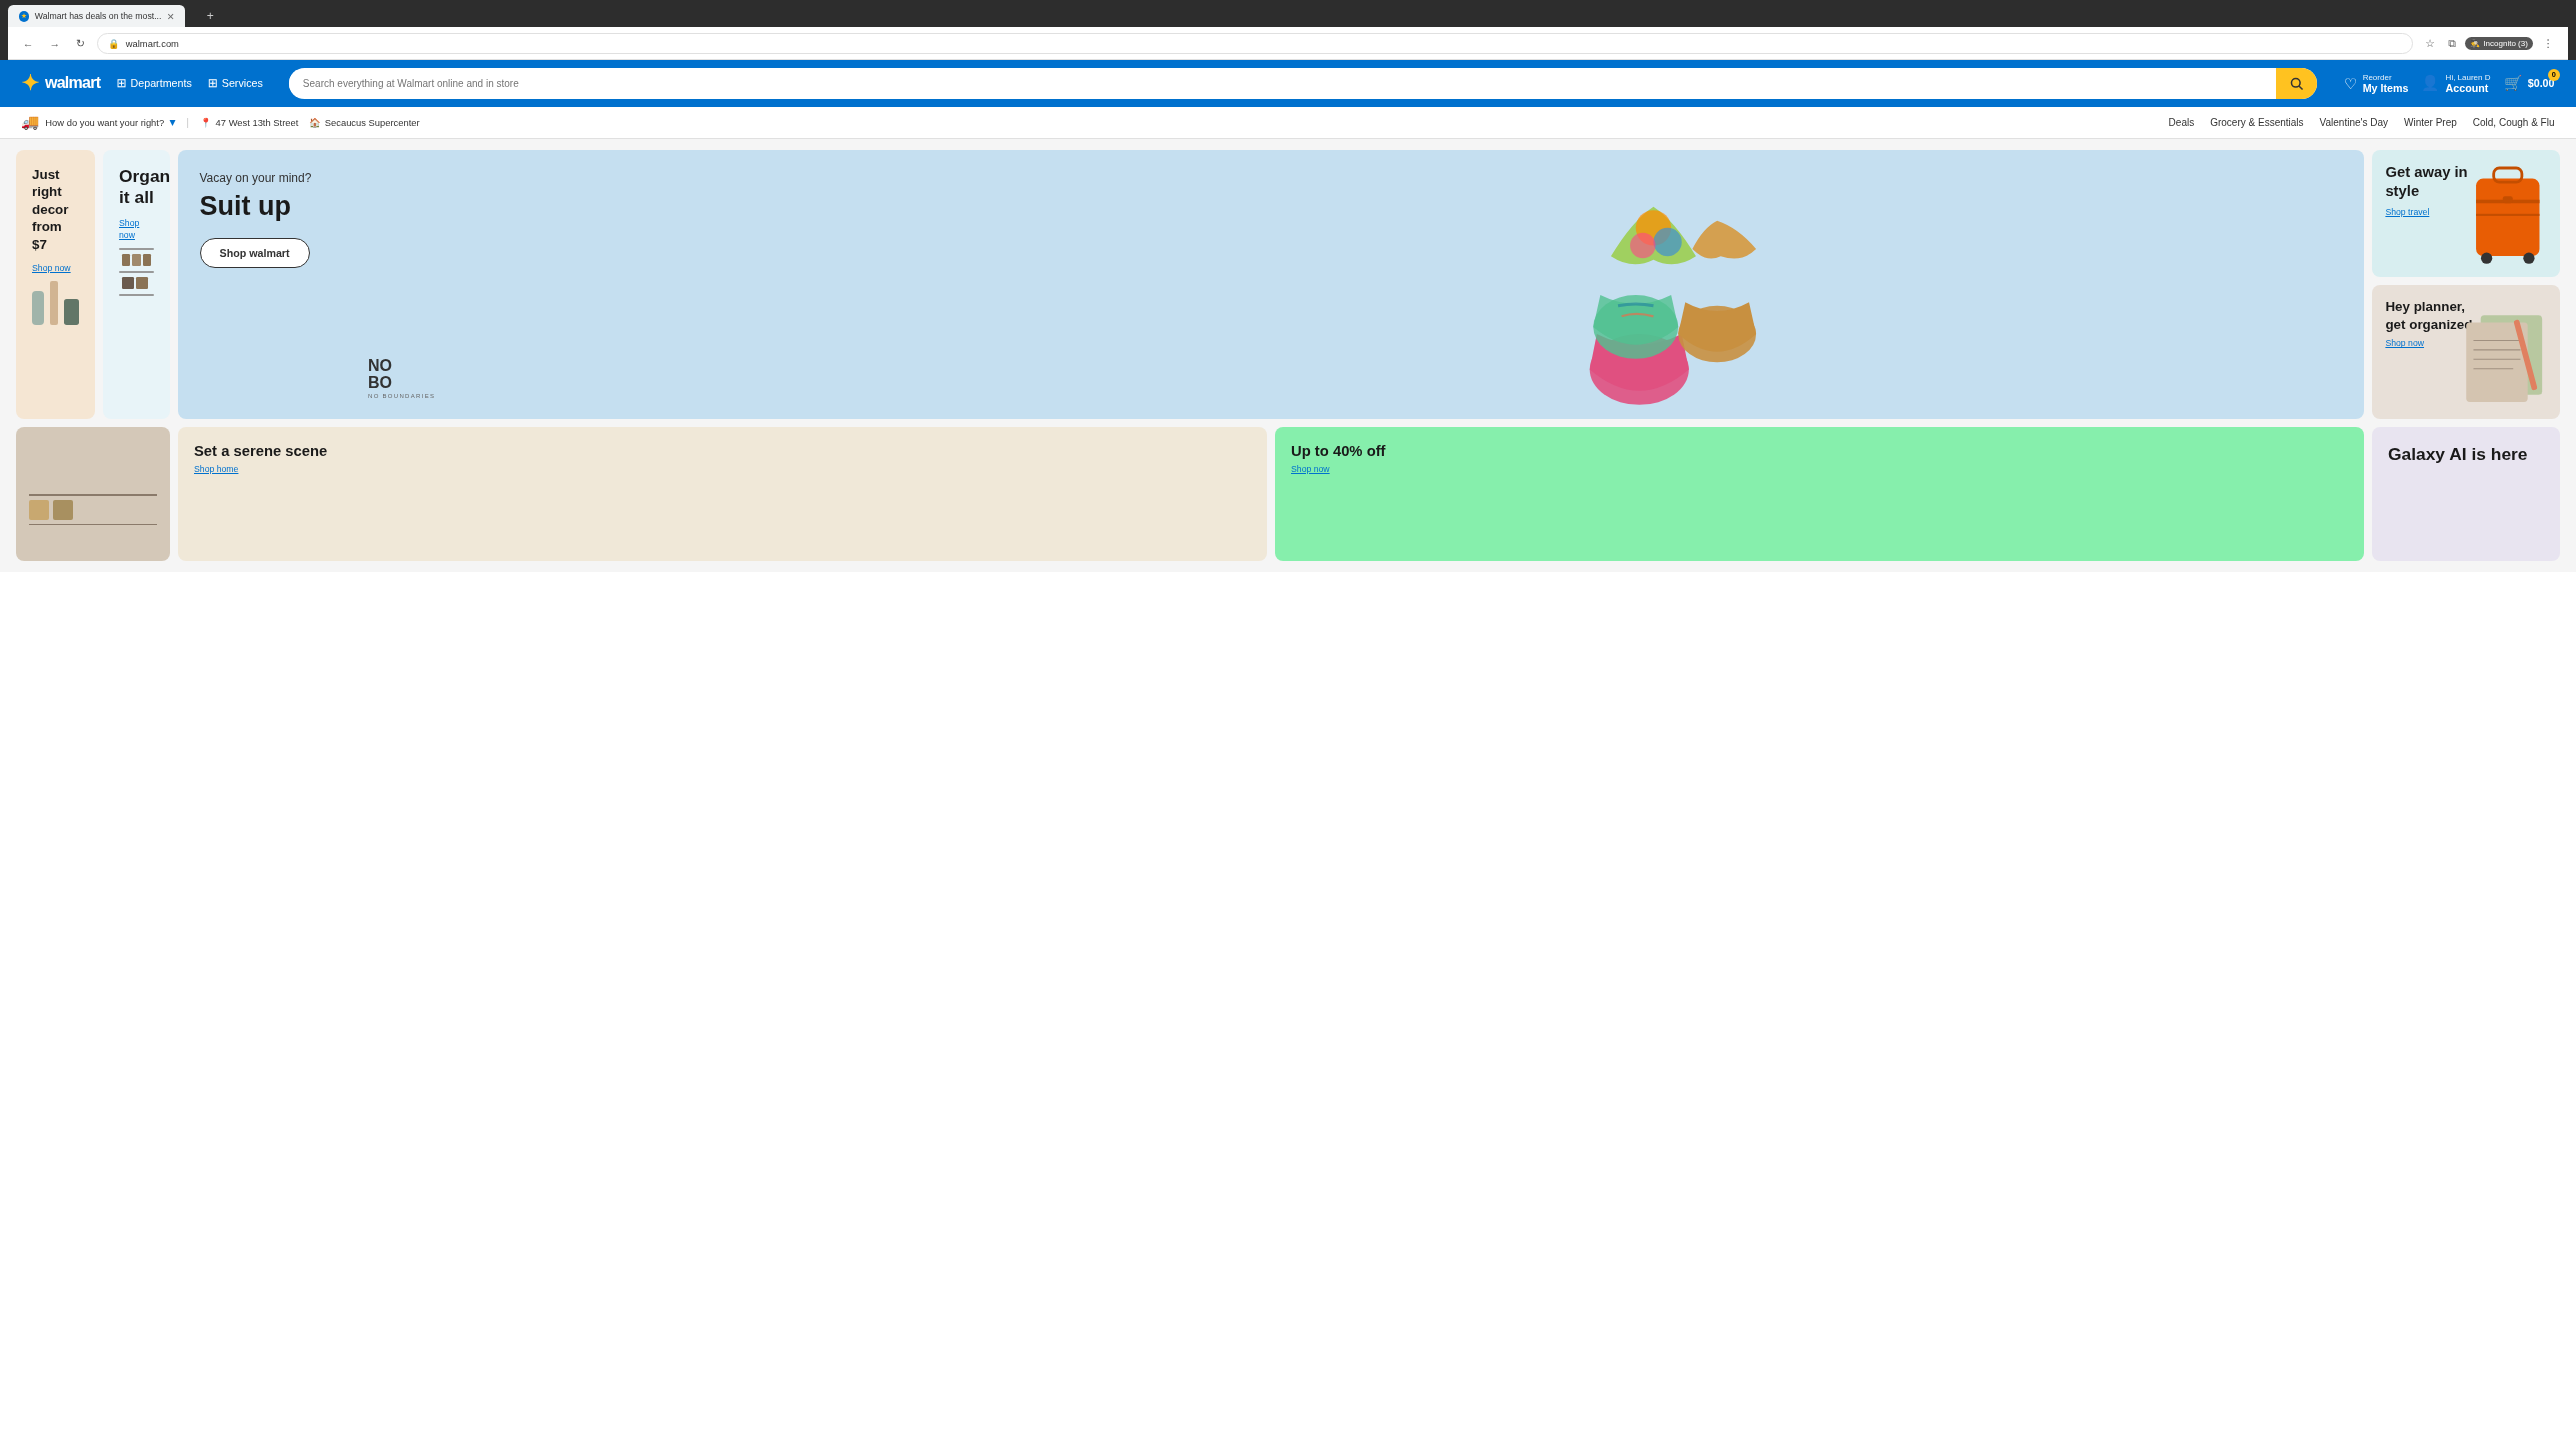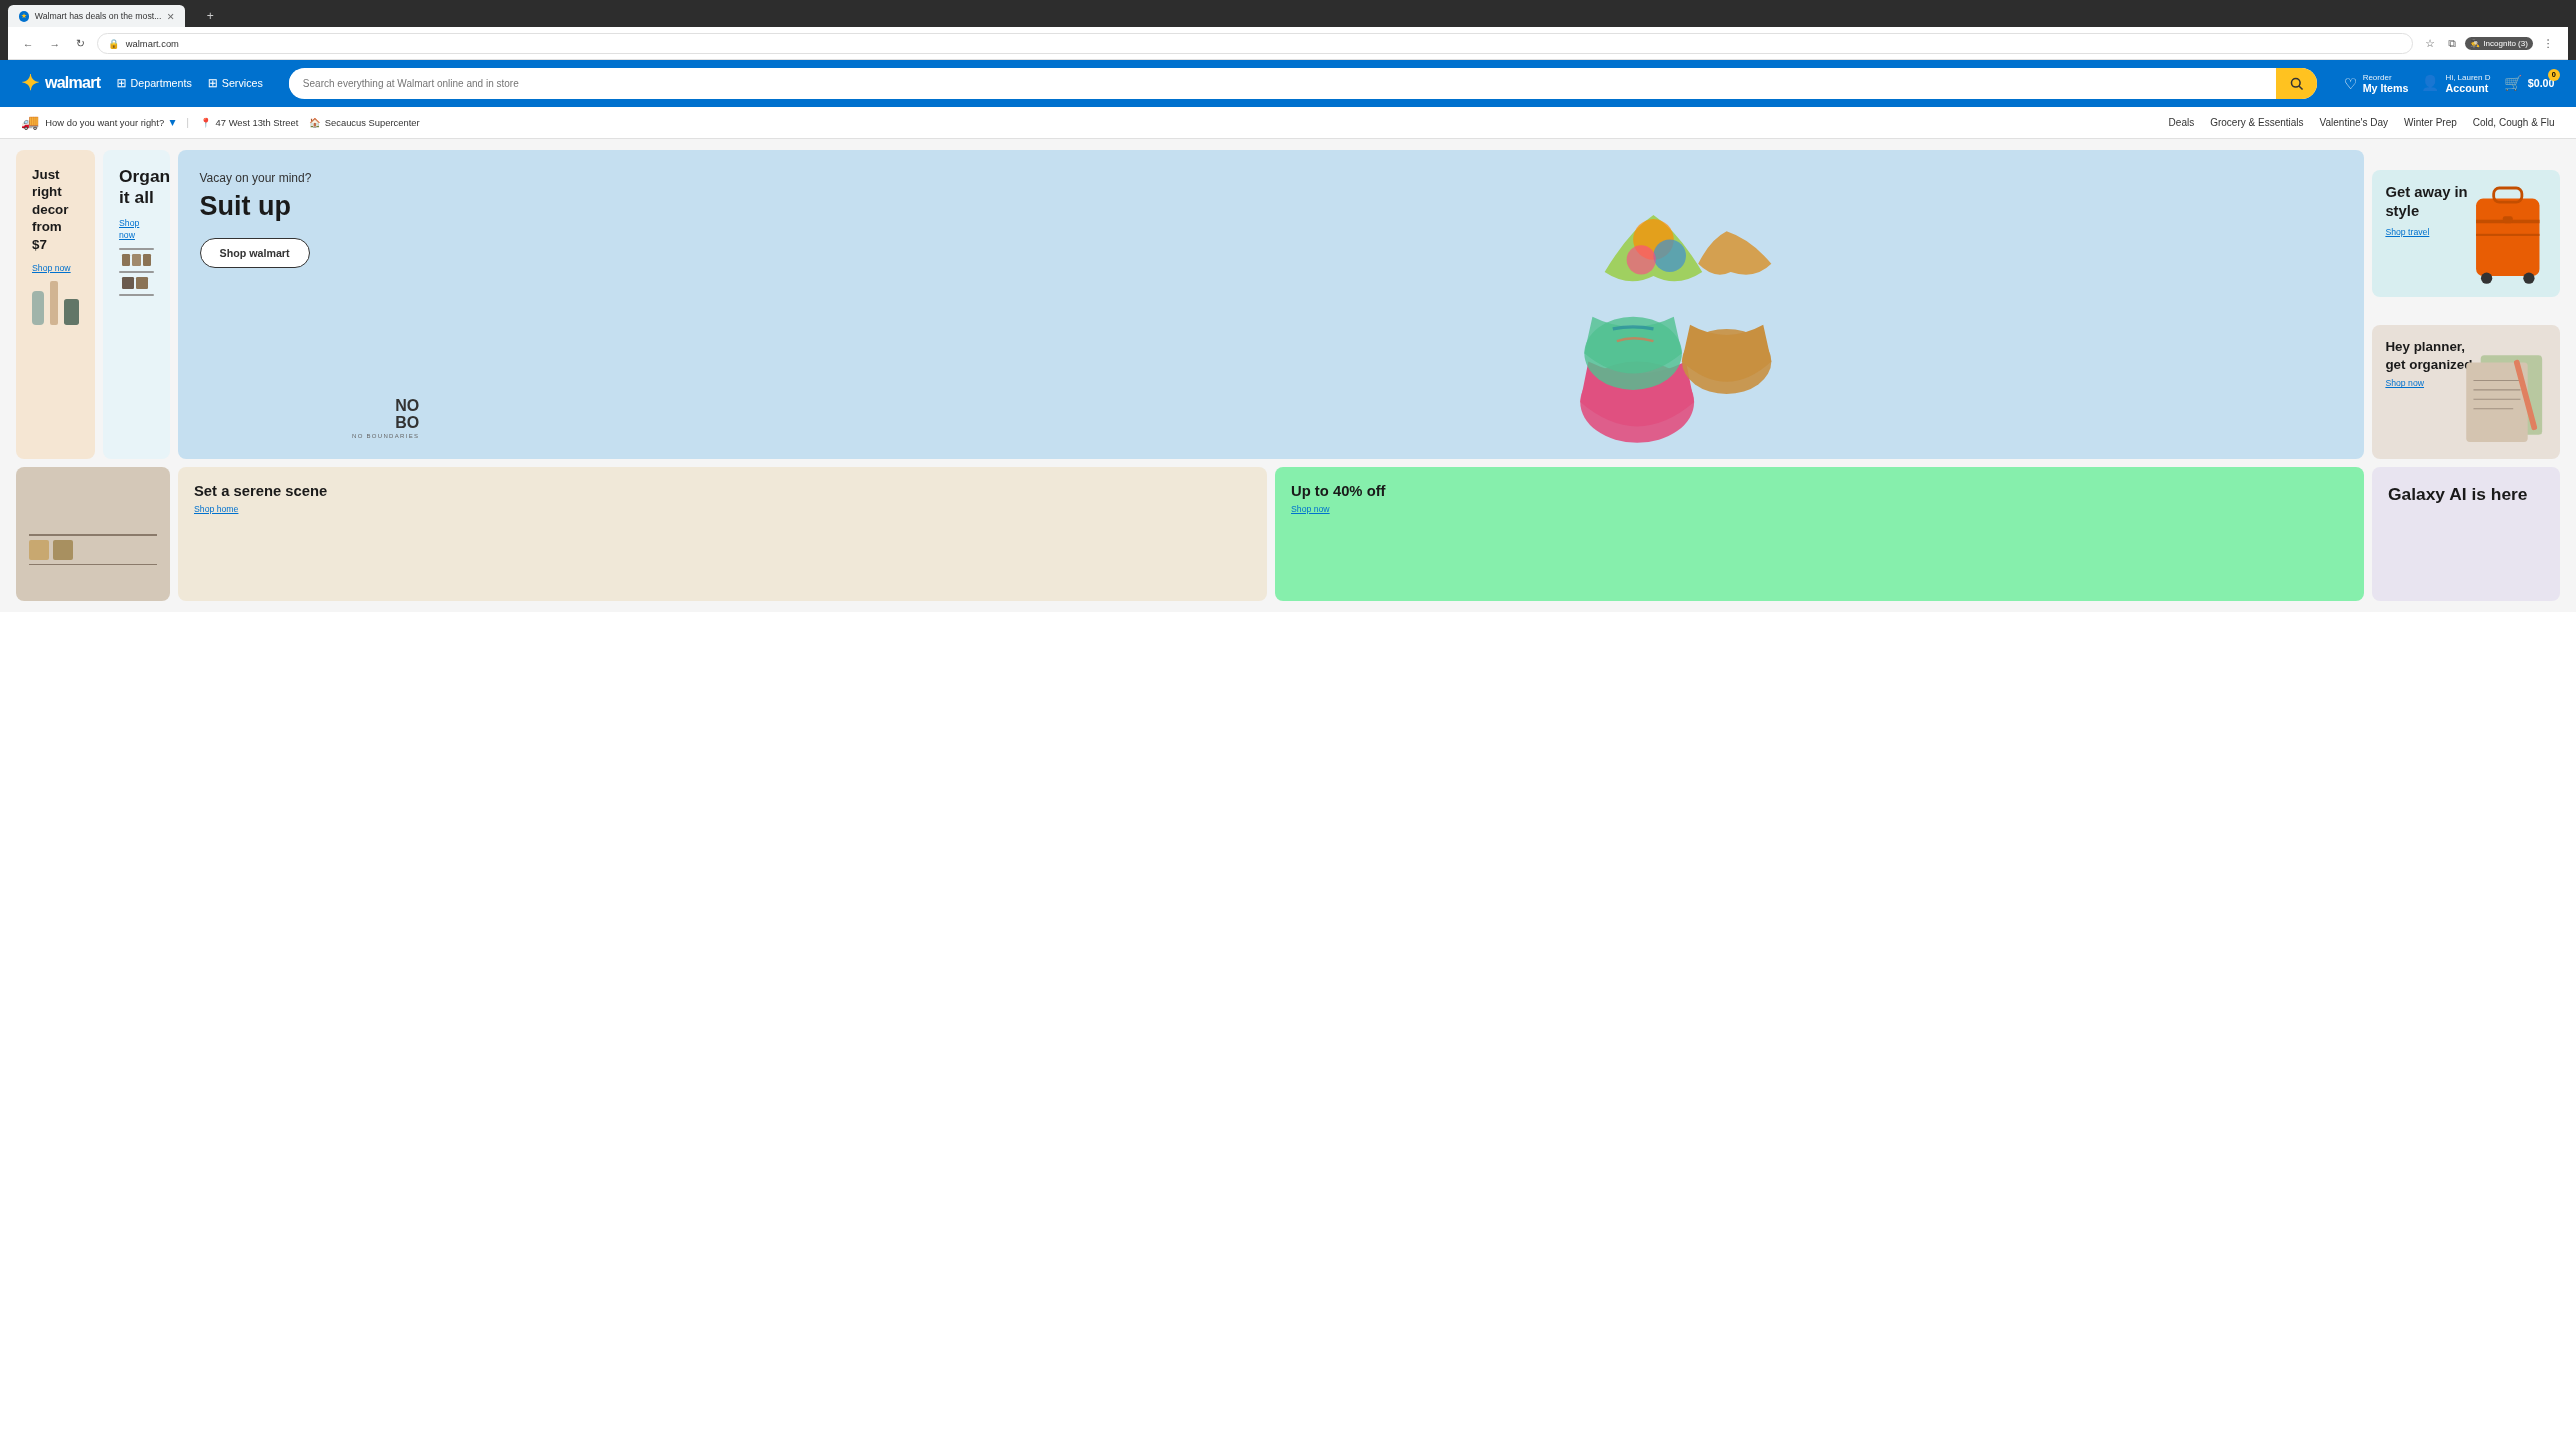--- a/index.html
+++ b/index.html
@@ -82,21 +82,21 @@
     .card-scene { background: #f5ede0; padding: 16px; min-height: 134px; }
     .card-scene h2 { font-size: 14.8px; font-weight: 700; color: #1a1a1a; margin-bottom: 5.4px; }
     .card-yellow { background: #ffd700; padding: 16px; min-height: 134px; }
     .card-yellow h2 { font-size: 14.8px; font-weight: 700; color: #1a1a1a; margin-bottom: 5.4px; }
     .card-galaxy { background: #f2ede8; padding: 16px; min-height: 134px; }
     .card-galaxy h2 { font-size: 17.4px; font-weight: 700; color: #1a1a1a; line-height: 1.3; margin-bottom: 2.7px; }
 
     
     .right-col { display: flex; flex-direction: column; gap: 8px; }
 
-    .card-relative { position: relative; margin-top: 20px; }
+    .card-relative { position: relative; }
 
     .left-cards { display: flex; flex-direction: row; gap: 8px; }
 
   </style>
 </head>
 <body>
 
 <div class="browser-chrome">
   <div class="browser-tab-bar">
     <div class="browser-tab active">
@@ -266,21 +266,21 @@
           <path d="M235 260 Q290 310 345 260 L335 215 Q290 240 245 215 Z" fill="#c89040"></path>
 
           <ellipse cx="175" cy="250" rx="60" ry="45" fill="#50c090" opacity="0.8"></ellipse>
           <path d="M115 250 Q175 300 235 250 L225 205 Q175 230 125 205 Z" fill="#50c090" opacity="0.8"></path>
 
           <path d="M150 220 Q175 215 200 220" stroke="#2080a0" stroke-width="4" fill="none" opacity="0.6"></path>
           <path d="M155 235 Q175 228 200 235" stroke="#ff6040" stroke-width="3" fill="none" opacity="0.6"></path>
         </svg>
       </div>
 
-      <div style="position:absolute;bottom:19px;left:174px;font-size:16px;font-weight:900;color:#333;line-height:1.1;text-align:right;">
+      <div style="position:absolute;bottom:19px;left:190px;font-size:16px;font-weight:900;color:#333;line-height:1.1;">
         <div>NO</div>
         <div>BO</div>
         <div style="font-size:6px;font-weight:400;letter-spacing:1.3px;color:#666;margin-top:1.3px;">NO BOUNDARIES</div>
       </div>
     </div>
 
     <div class="right-col">
 
       <div class="card card-right-1 card-relative" style="background:#d8eef0;padding:13.4px;min-height:127px;position:relative;overflow:hidden;">
         <h2 style="font-size:14.8px;font-weight:700;color:#1a1a1a;line-height:1.3;max-width:55%;">Get away in style</h2>

